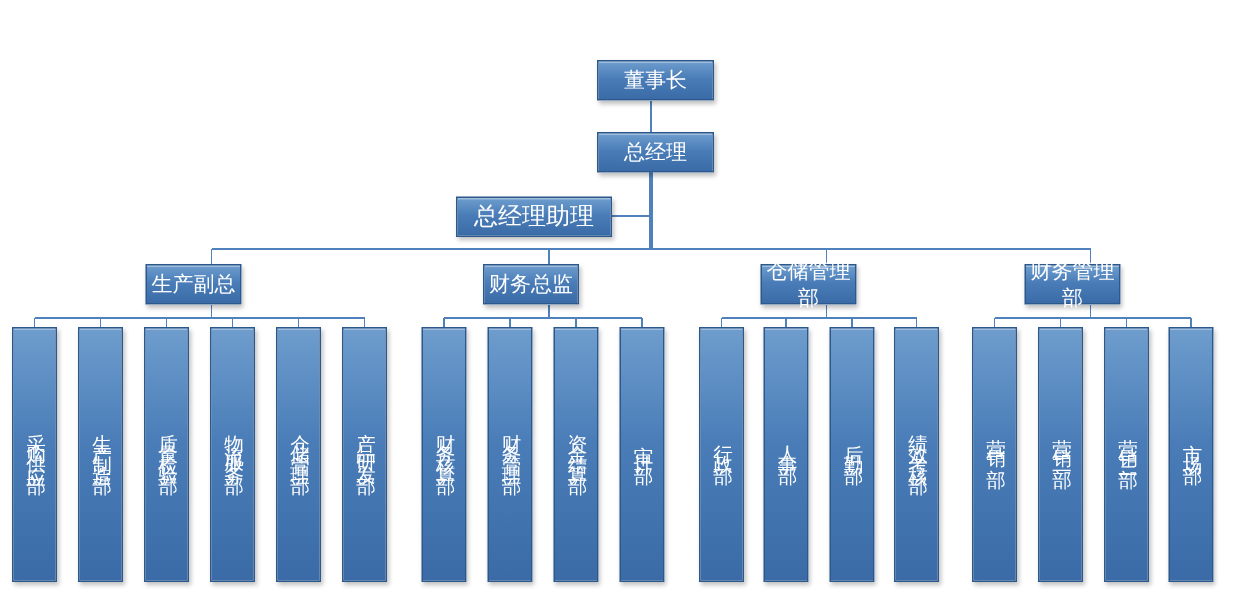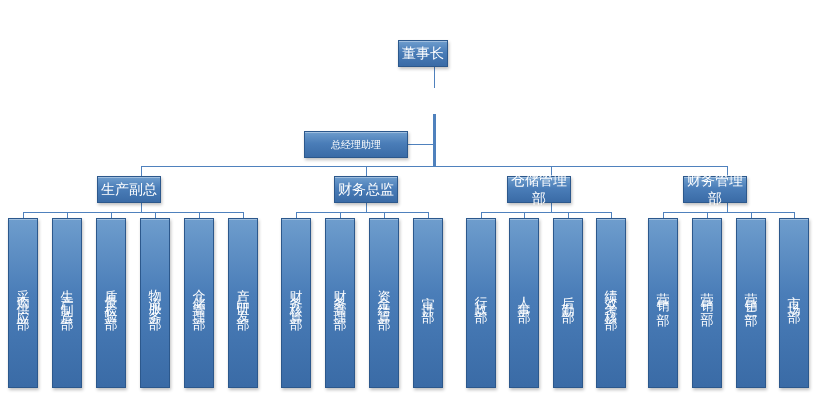--- a/index.html
+++ b/index.html
@@ -16,22 +16,22 @@
     box-sizing:border-box;
     background:linear-gradient(to bottom,#6e9dcd 0%,#4a7db8 45%,#3a6ba6 100%);
     border:1px solid #2c588c;
     color:#ffffff;
     display:flex;
     align-items:center;
     justify-content:center;
     text-align:center;
     box-shadow:inset 0 1px 0 rgba(255,255,255,.35), 1px 2px 3px rgba(0,0,0,.25);
   }
-  .node.top{width:50px;height:27px;font-size:14px;}
-  .node.assistant{width:104px;height:27px;font-size:10px;font-family:Liberation Mono, monospace;}
+  .node.top{width:78px;height:27px;font-size:14px;}
+  .node.assistant{width:104px;height:27px;font-size:16px;font-family:Liberation Mono, monospace;}
   .node.head{top:176px;width:64px;height:27px;font-size:14px;}
   .node.leaf{top:218px;width:30px;height:170px;font-size:13px;}
   .vtext{
     writing-mode:vertical-rl;
     text-orientation:upright;
     letter-spacing:7px;
     line-height:1;
     margin-top:-14px; 
   }
 </style>
@@ -84,24 +84,25 @@
       <path d="M663 212 V218"></path>
         <path d="M707 212 V218"></path>
         <path d="M751 212 V218"></path>
         <path d="M794 212 V218"></path>
     </g>
 
     <path d="M434 114 V166" stroke="#4f81bd" stroke-width="3" fill="none" shape-rendering="crispEdges"></path>
   </svg>
 
   <div class="node top" style="left:398px;top:40px">董事长</div>
+  <div class="node top" style="left:398px;top:88px">总经理</div>
   <div class="node assistant" style="left:304px;top:131px">总经理助理</div>
 
   <div class="node head" style="left:97px">生产副总</div>
-  <div class="node head" style="left:334px">财务总监</div>
+  <div class="node head" style="left:322px">财务总监</div>
   <div class="node head" style="left:507px">仓储管理部</div>
   <div class="node head" style="left:683px">财务管理部</div>
 
   <div class="node leaf" style="left:8px">
     <span class="vtext">采购供应部</span>
   </div>
   <div class="node leaf" style="left:52px">
     <span class="vtext">生产制造部</span>
   </div>
   <div class="node leaf" style="left:96px">

